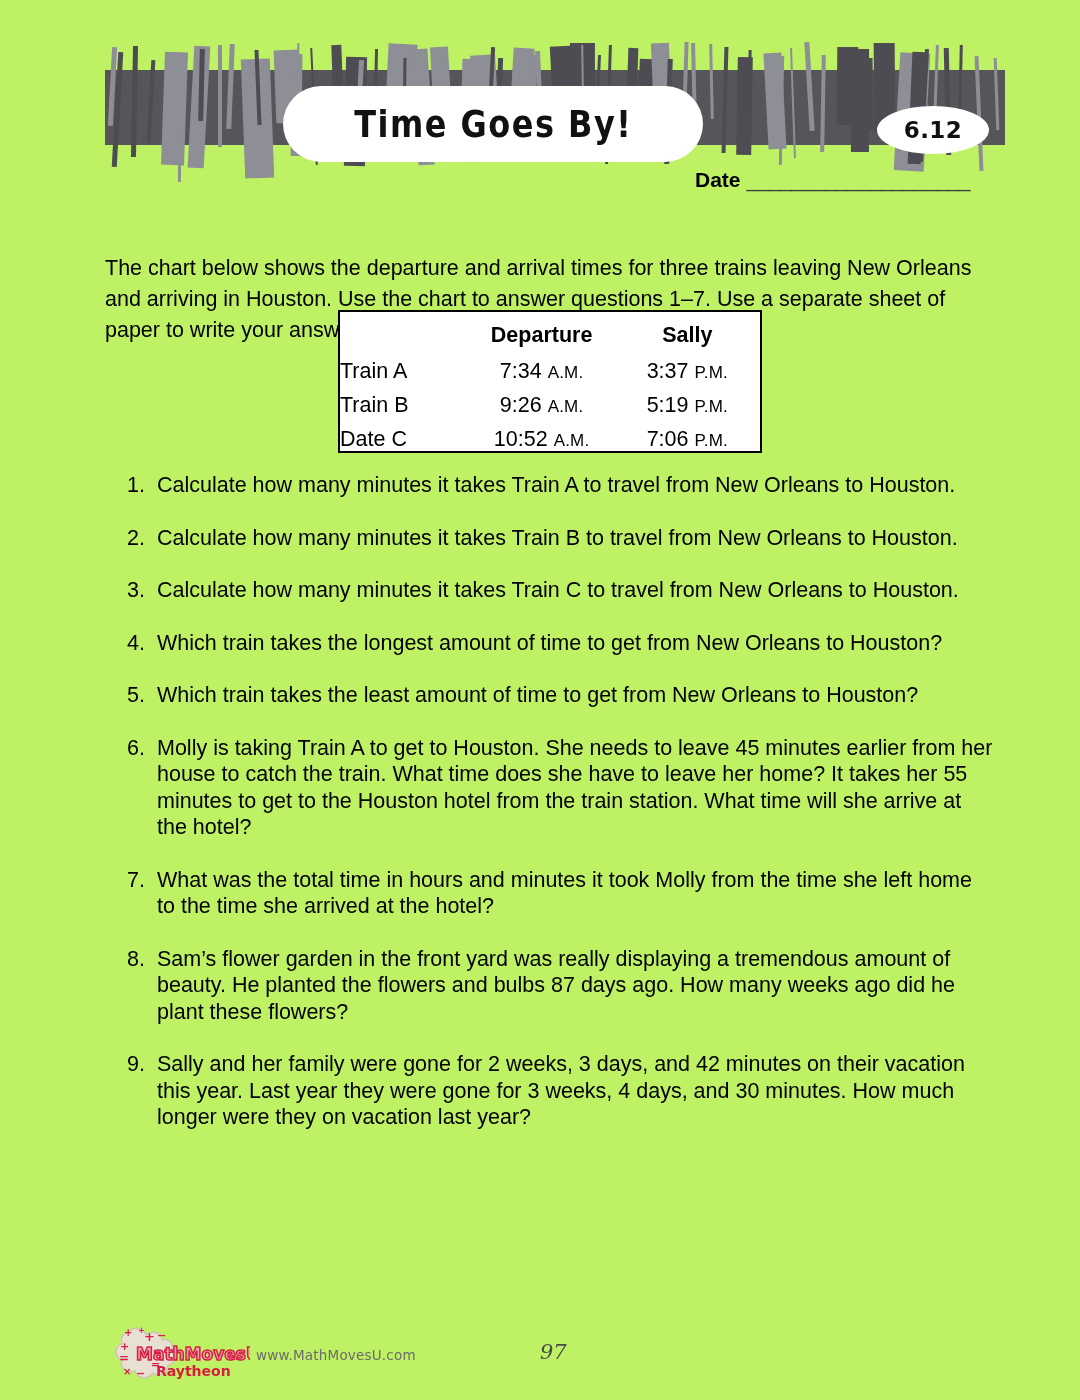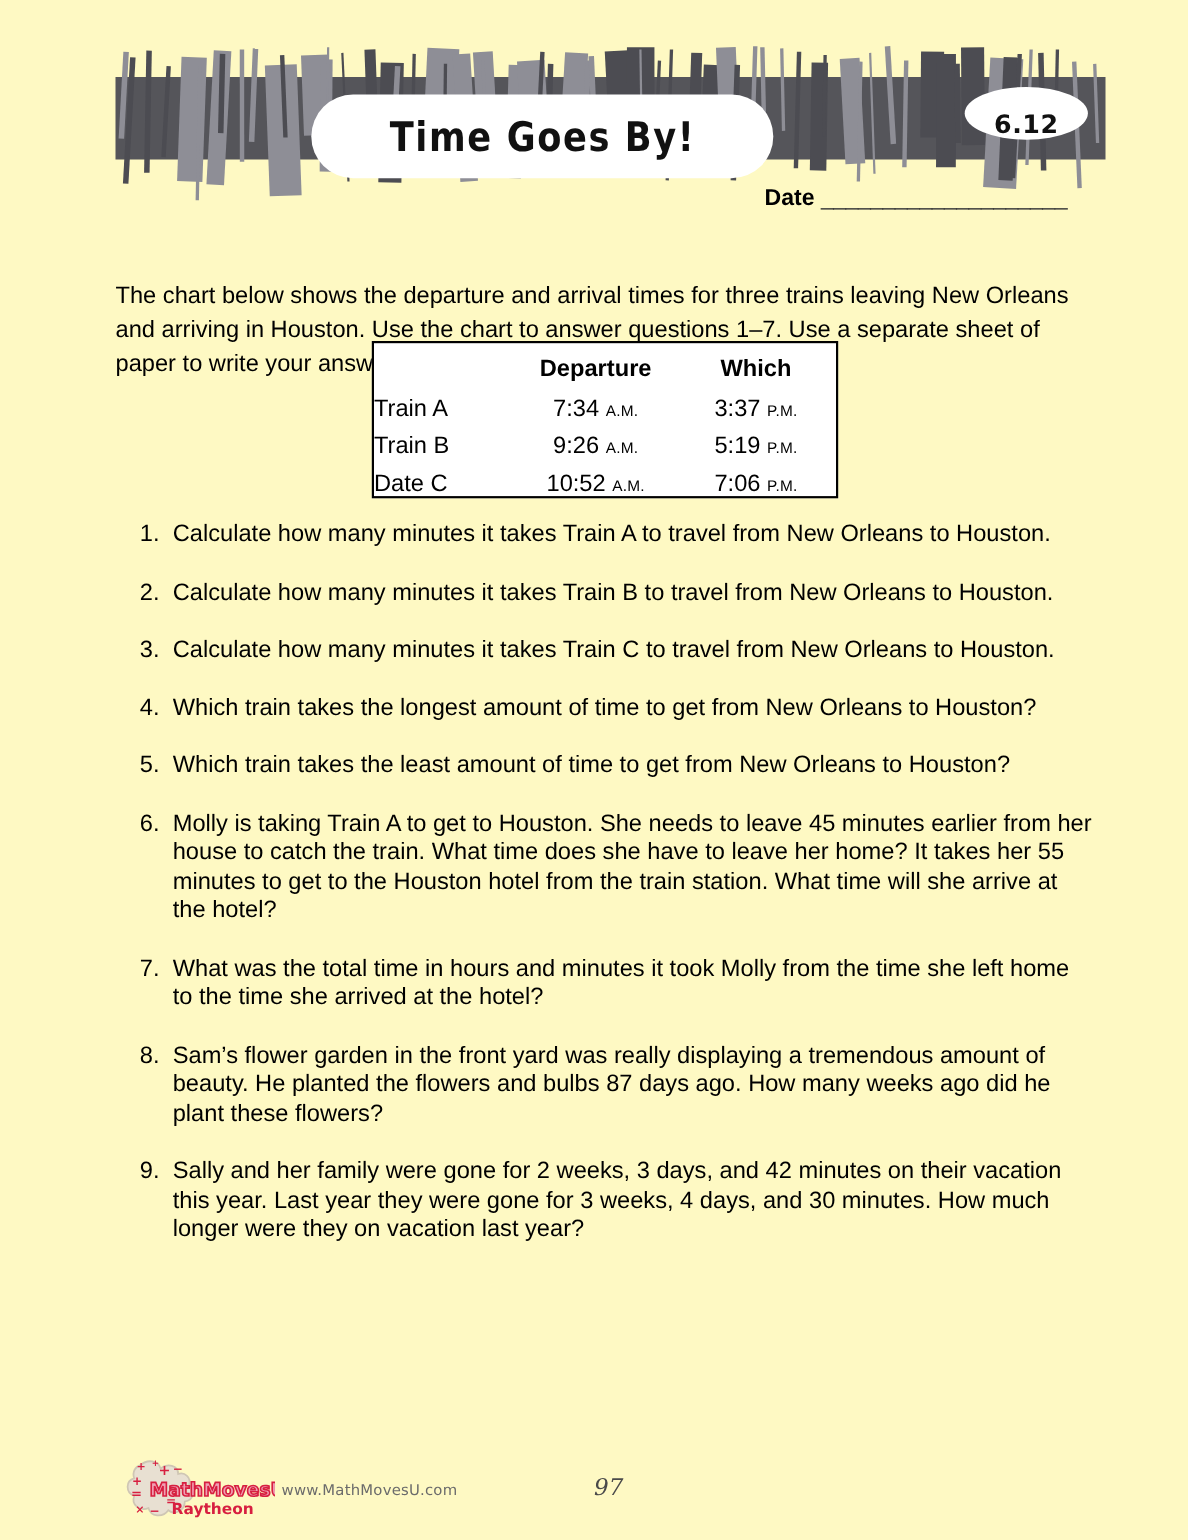--- a/index.html
+++ b/index.html
@@ -12,21 +12,21 @@
     height: 1400px;
     position: relative;
     font-family: "Liberation Sans", sans-serif;
     color: #000;
     overflow: hidden;
   }
 
   .page {
     position: absolute;
     inset: 0;
-    background: #fef9c3;
+    background: #bef264;
   }
 
   
   .banner-wrap {
     position: absolute;
     left: 105px;
     top: 48px;
     width: 900px;
     height: 118px;
   }
@@ -68,27 +68,27 @@
     font-size: 33px;
     letter-spacing: 1.5px;
     color: #111;
     transform: scaleY(1.12) scaleX(0.97);
     white-space: nowrap;
   }
 
   .code-pill {
     position: absolute;
     left: 772px;
-    top: 31px;
+    top: 58px;
     width: 112px;
     height: 48px;
     background: #ffffff;
     border-radius: 50%;
     display: flex;
-    align-items: flex-end;
+    align-items: center;
     justify-content: center;
     z-index: 6;
   }
   .code-text {
     font-family: "DejaVu Sans", sans-serif;
     font-weight: bold;
     font-size: 23px;
     color: #111;
     letter-spacing: 0.5px;
   }
@@ -163,21 +163,21 @@
   th.c-label, td.c-label {
     width: 130px;
     text-align: left;
     padding-left: 24px;
   }
   td.c-time, th.c-time {
     width: 147px;
     text-align: center;
   }
   .sc {
-    font-size: 14px;
+    font-size: 17px;
     letter-spacing: 0.2px;
     text-align: center;
   }
 
   
   .questions {
     position: absolute;
     left: 105px;
     top: 472px;
     width: 890px;
@@ -325,21 +325,21 @@
   </div>
 
   <div class="intro">The chart below shows the departure and arrival times for three trains leaving New Orleans and arriving in Houston.  Use the chart to answer questions 1–7.  Use a separate sheet of paper to write your answers.</div>
 
   <div class="chart-box">
     <table class="schedule">
       <thead>
         <tr>
           <th class="c-label"></th>
           <th class="c-time">Departure</th>
-          <th class="c-time">Which</th>
+          <th class="c-time">Sally</th>
         </tr>
       </thead>
       <tbody>
           <tr>
             <td class="c-label">Train A</td>
             <td class="c-time">7:34 <span class="sc">A.M.</span></td>
             <td class="c-time">3:37 <span class="sc">P.M.</span></td>
           </tr>
           <tr>
             <td class="c-label">Train B</td>

